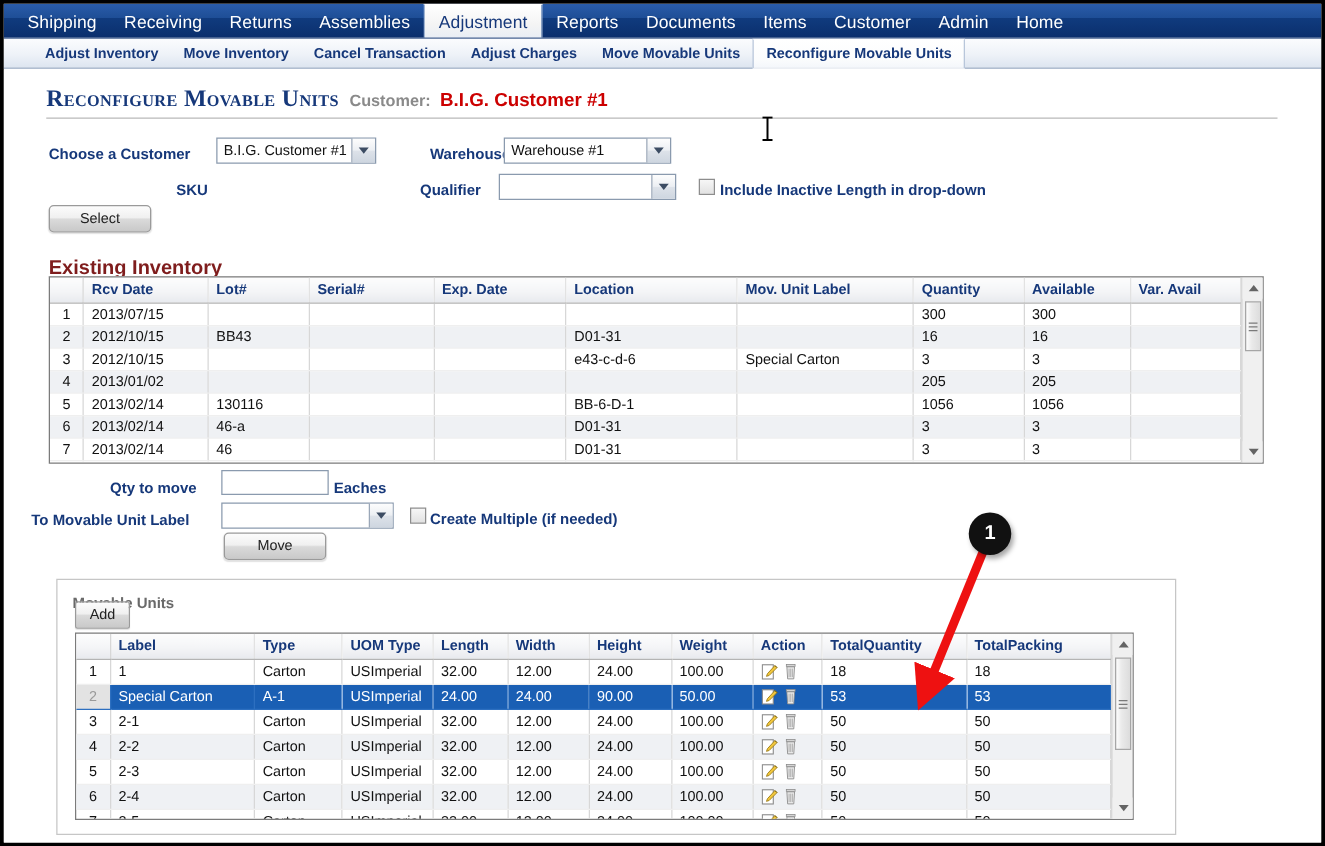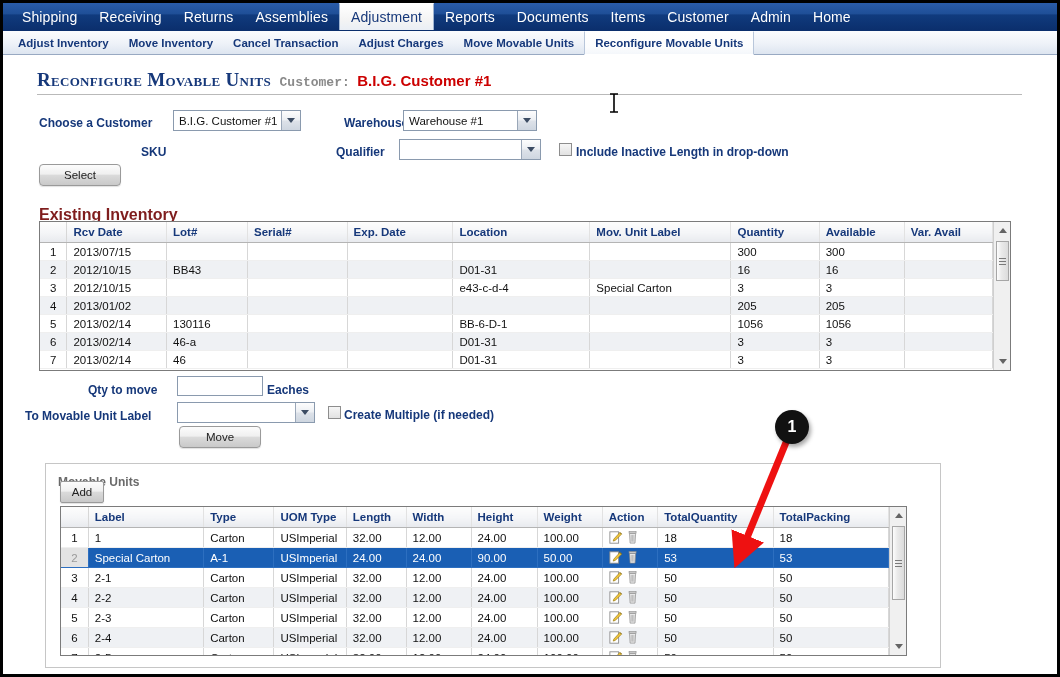--- a/index.html
+++ b/index.html
@@ -41,21 +41,21 @@
     border-right: 1px solid #9fb4d2;
     border-top: 1px solid #ffffff;
   }
 
   
   .subnav {
     position: absolute; left: 0; top: 28px;
     width: 1054px; height: 24px;
     background: linear-gradient(to bottom,#fbfcfe 0%,#eef2f8 55%,#dde5f0 100%);
     display: flex; align-items: stretch;
-    padding-left: 5px;
+    padding-left: 23px;
     border-bottom: 1px solid #98a9c2;
   }
   .subnav-item {
     display: flex; align-items: center;
     padding: 0 10px;
     color: #16387a;
     font-size: 11.5px; font-weight: bold;
     white-space: nowrap;
     cursor: pointer;
   }
@@ -78,21 +78,21 @@
     white-space: nowrap;
   }
   .page-title {
     font-family: "Liberation Serif", serif;
     font-size: 19px; font-weight: bold;
     color: #16387a;
     font-variant: small-caps;
     letter-spacing: .3px;
   }
   .page-title-cust-label {
-    font-family: Liberation Mono, monospace;
+    font-family: Liberation Sans, sans-serif;
     font-size: 13px; font-weight: bold; color: #8a8a8a;
     margin-left: 4px;
     text-align: center;
   }
   .page-title-cust-value {
     font-family: "Liberation Sans", sans-serif;
     font-size: 15px; font-weight: bold; color: #cc0000;
     margin-left: 3px;
   }
 
@@ -380,21 +380,21 @@
                 <td>16</td>
                 <td>16</td>
                 <td></td>
               </tr>
               <tr class="">
                 <td class="rownum">3</td>
                 <td>2012/10/15</td>
                 <td></td>
                 <td></td>
                 <td></td>
-                <td>e43-c-d-4</td>
+                <td>e43-c-d-6</td>
                 <td>Special Carton</td>
                 <td>3</td>
                 <td>3</td>
                 <td></td>
               </tr>
               <tr class="alt">
                 <td class="rownum">4</td>
                 <td>2013/01/02</td>
                 <td></td>
                 <td></td>

